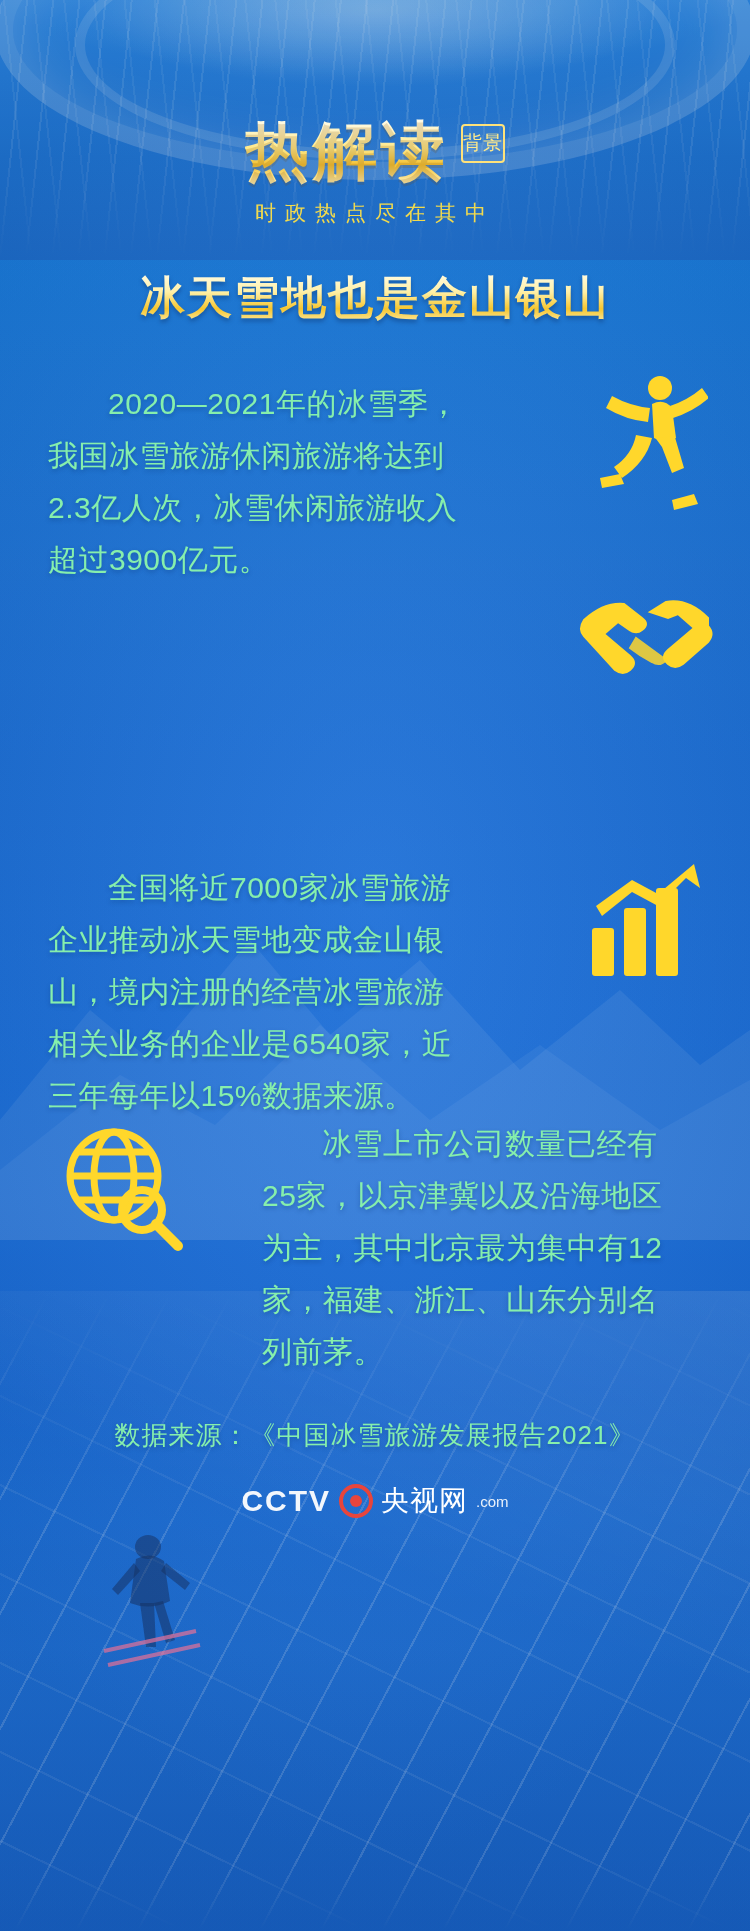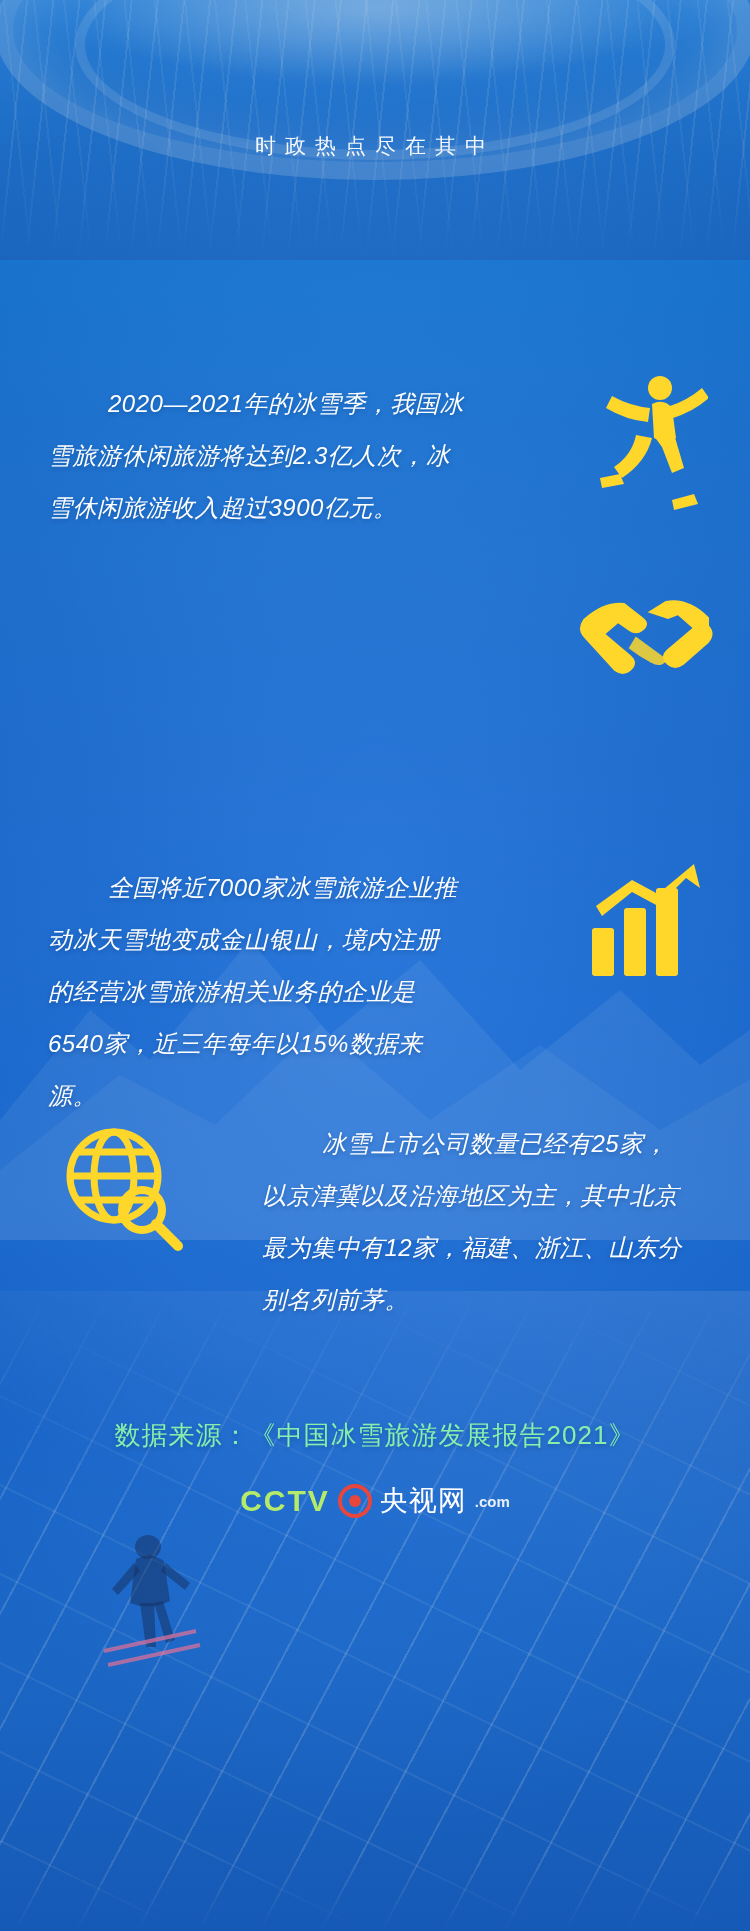--- a/index.html
+++ b/index.html
@@ -127,21 +127,21 @@
     border-radius: 4px;
     color: #ffe98a;
     font-family: "Liberation Serif", serif;
     font-size: 19px;
     line-height: 1.12;
     letter-spacing: 1px;
     background: rgba(255,255,255,0.06);
   }
   .logo-sub {
     margin-top: 14px;
-    color: #ffffff;
+    color: #fde047;
     font-family: "Liberation Serif", serif;
     font-size: 21px;
     letter-spacing: 9px;
     opacity: .95;
   }
 
   .headline {
     position: absolute; left: 0; right: 0; top: 268px;
     text-align: center;
     font-family: "Liberation Serif", serif;
@@ -151,26 +151,25 @@
     background: linear-gradient(180deg, #fffef4 0%, #fff0a6 40%, #f6c62f 68%, #fff6cf 100%);
     -webkit-background-clip: text;
     background-clip: text;
     -webkit-text-fill-color: transparent;
     filter: drop-shadow(0 3px 2px rgba(10,50,110,0.45));
   }
 
   
   .para {
     position: absolute;
-    color: #ffffff;
-    font-size: 24px;
+    color: #86efac;
+    font-size: 30px;
     line-height: 52px;
     letter-spacing: 0.5px;
     text-shadow: 0 2px 4px rgba(8,48,110,0.35);
-    font-style: italic;
   }
   .p1 { left: 48px; top: 378px; width: 420px; }
   .p2 { left: 48px; top: 576px; width: 460px; }
   .p3 { left: 48px; top: 862px; width: 412px; }
   .p4 { left: 242px; top: 1118px; width: 420px; text-align: left; margin-left: 20px; }
   .indent { display: inline-block; width: 60px; }
 
   .source {
     position: absolute; left: 0; right: 0; top: 1418px;
     text-align: center;
@@ -190,39 +189,39 @@
   
   .footer {
     position: absolute; left: 0; right: 0; top: 1482px;
     display: flex; align-items: center; justify-content: center; gap: 8px;
   }
   .cctv {
     font-family: "Liberation Sans", sans-serif;
     font-weight: 700;
     font-size: 30px;
     letter-spacing: 2px;
-    color: #bef264;
+    color: #ffffff;
     opacity: .95;
   }
   .cctv-dot {
     width: 34px; height: 34px; border-radius: 50%;
     border: 4px solid #e8453c;
     position: relative;
   }
   .cctv-dot:after {
     content: "";
     position: absolute; left: 50%; top: 50%;
     width: 12px; height: 12px; border-radius: 50%;
     background: #e8453c; transform: translate(-50%,-50%);
   }
   .cctv-cn {
     font-family: Liberation Sans, sans-serif;
     font-size: 28px; color: #fff; letter-spacing: 1px;
   }
-  .cctv-com { font-size: 15px; color: #fff; opacity: .9; font-weight: bold; }
+  .cctv-com { font-size: 15px; color: #fff; opacity: .9; }
 </style>
 </head>
 <body>
 
 <div class="bg"></div>
 
 <div class="arena">
   <div class="arena-ring"></div>
   <div class="arena-ring2"></div>
 </div>
@@ -253,23 +252,28 @@
       <path d="M12,146 L104,126"></path>
     </g>
   </svg>
 </div>
 
 <div class="vignette"></div>
 
 <div class="page">
 
   <div class="logo-wrap">
+    <div class="logo-row">
+      <div class="logo-main">热解读</div>
+      <div class="logo-badge">背景</div>
+    </div>
     <div class="logo-sub">时政热点尽在其中</div>
   </div>
 
+  <div class="headline">冰天雪地也是金山银山</div>
 
   <div class="para p1">
     <span class="indent"></span><span>2020—2021年的冰雪季，我国冰雪旅游休闲旅游将达到2.3亿人次，冰雪休闲旅游收入超过3900亿元。</span>
   </div>
 
   <div class="icon ic-skater">
     <svg viewBox="0 0 120 140" width="120" height="140">
       <g fill="#ffd72b">
         <circle cx="72" cy="16" r="12"></circle>
         <path d="M64,32 q12,-6 20,4 l4,30 q-12,6 -22,0 z"></path>

